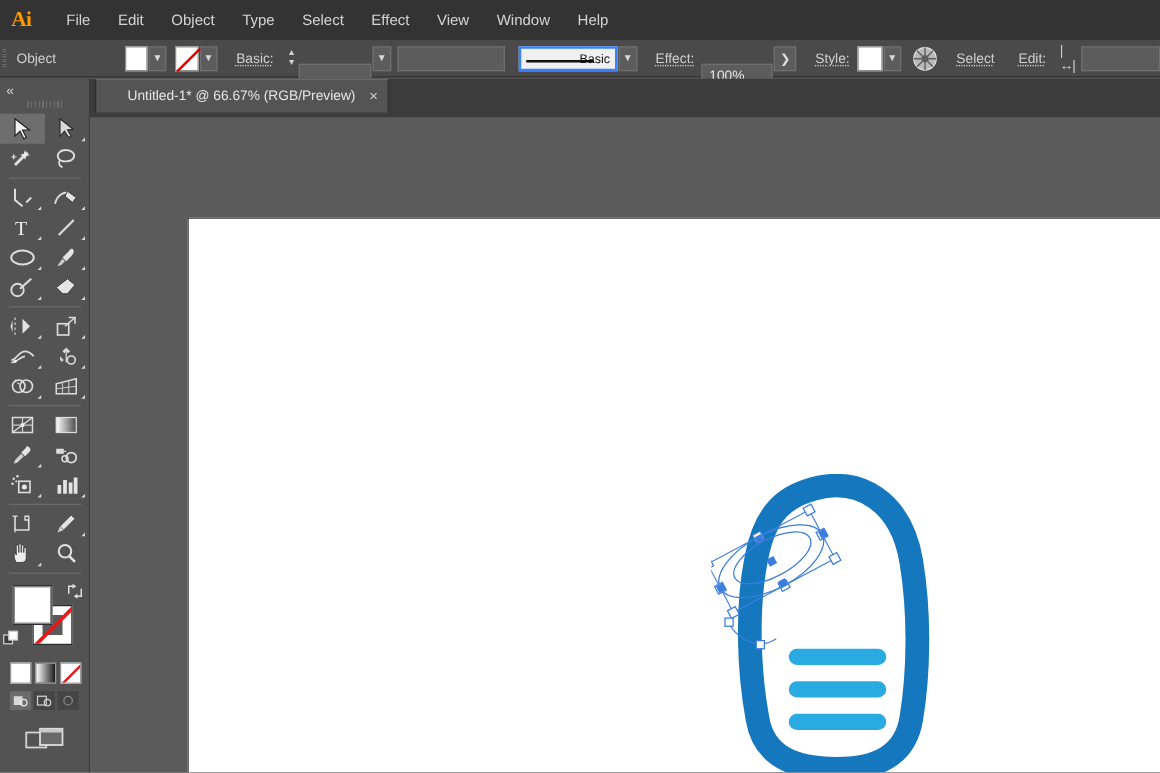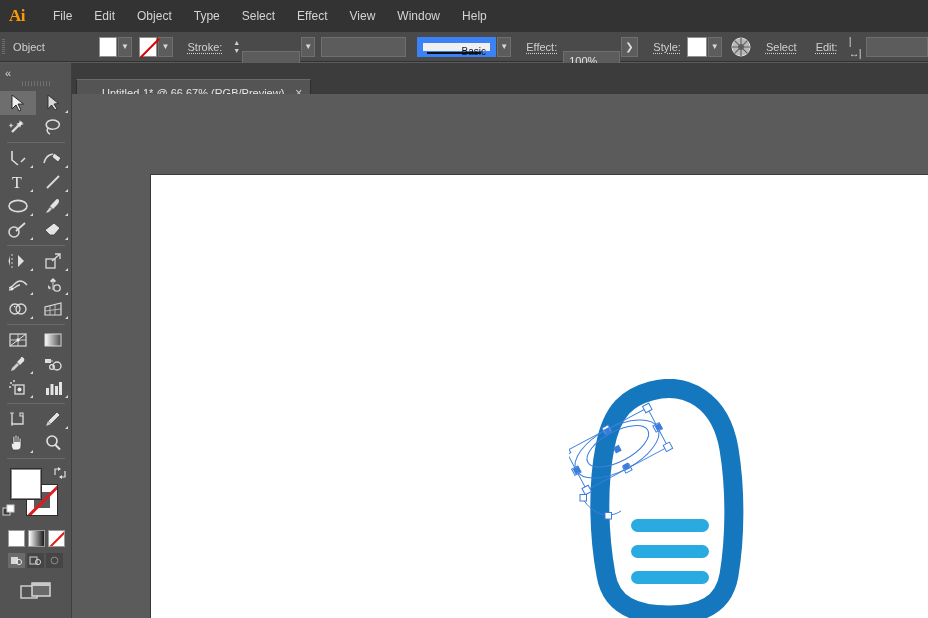--- a/index.html
+++ b/index.html
@@ -83,21 +83,21 @@
     width: 12px; height: 20px; margin-left: 3px;
     display: flex; flex-direction: column; align-items: center; justify-content: center;
     color: #d0d0d0; font-size: 7px; line-height: 8px;
   }
   .field {
     height: 20px; background: #5c5c5c; border: 1px solid #6f6f6f;
     color: #e4e4e4; font-size: 11px;
     display: flex; align-items: center; padding: 0 5px; margin-top: 28px;
   }
   .brushdef {
-    width: 88px; height: 20px; background: #f0f0f0; border: 6px solid #3b82f6;
+    width: 88px; height: 20px; background: #f0f0f0; border: 2px solid #3b82f6;
     display: flex; align-items: center; position: relative;
   }
   .brushdef .ln { position:absolute; left:4px; top:9px; width:54px; height:2px; background:#111; }
   .brushdef .tx { position:absolute; right:4px; top:3px; color:#111; font-size:10px; }
   .op-arrow {
     width: 20px; height: 20px; background: #5c5c5c; border: 1px solid #6f6f6f;
     color:#dcdcdc; font-size: 10px;
     display:flex; align-items:center; justify-content:center; margin-left:1px;
   }
   .recolor-ico { width: 22px; height: 22px; margin: 0 8px; }
@@ -105,21 +105,21 @@
   .longfield { height:20px; background:#5c5c5c; border:1px solid #6f6f6f; }
 
   
   .tabbar {
     position: absolute; left: 0; top: 63px; width: 928px; height: 31px;
     background: #3c3c3c;
   }
   .tb-grip { position:absolute; left:2px; top:4px; width:4px; height:22px;
     background: repeating-linear-gradient(to bottom,#6d6d6d 0 1px,#3c3c3c 1px 2px); }
   .doctab {
-    position:absolute; left:76px; top:16px; height: 27px;
+    position:absolute; left:76px; top:0; height: 27px;
     background: #545454; border-top: 1px solid #6a6a6a;
     border-left: 1px solid #2e2e2e; border-right: 1px solid #2e2e2e;
     display:flex; align-items:center; padding: 0 8px 0 25px;
   }
   .doctab .t { color:#e6e6e6; font-size:11px; white-space:nowrap; }
   .doctab .x { color:#cfcfcf; font-size:12px; margin-left:11px; cursor:default; }
 
   
   .toolbar {
     position: absolute; left: 0; top: 63px; width: 72px; height: 555px;
@@ -242,21 +242,21 @@
     <div style="width:22px;"></div>
 
     <div class="swatch"></div>
     <div class="dd-arrow">▼</div>
 
     <div style="width:8px;"></div>
     <div class="swatch none"></div>
     <div class="dd-arrow">▼</div>
 
     <div style="width:10px;"></div>
-    <div class="cb-label u">Stroke:</div>
+    <div class="cb-label u">Basic:</div>
     <div class="stepper">
         <div>▲</div>
         <div>▼</div>
       </div>
     <div class="field" style="width:64px;"></div>
     <div class="dd-arrow">▼</div>
 
     <div style="width:6px;"></div>
     <div class="longfield" style="width:96px;"></div>
 

